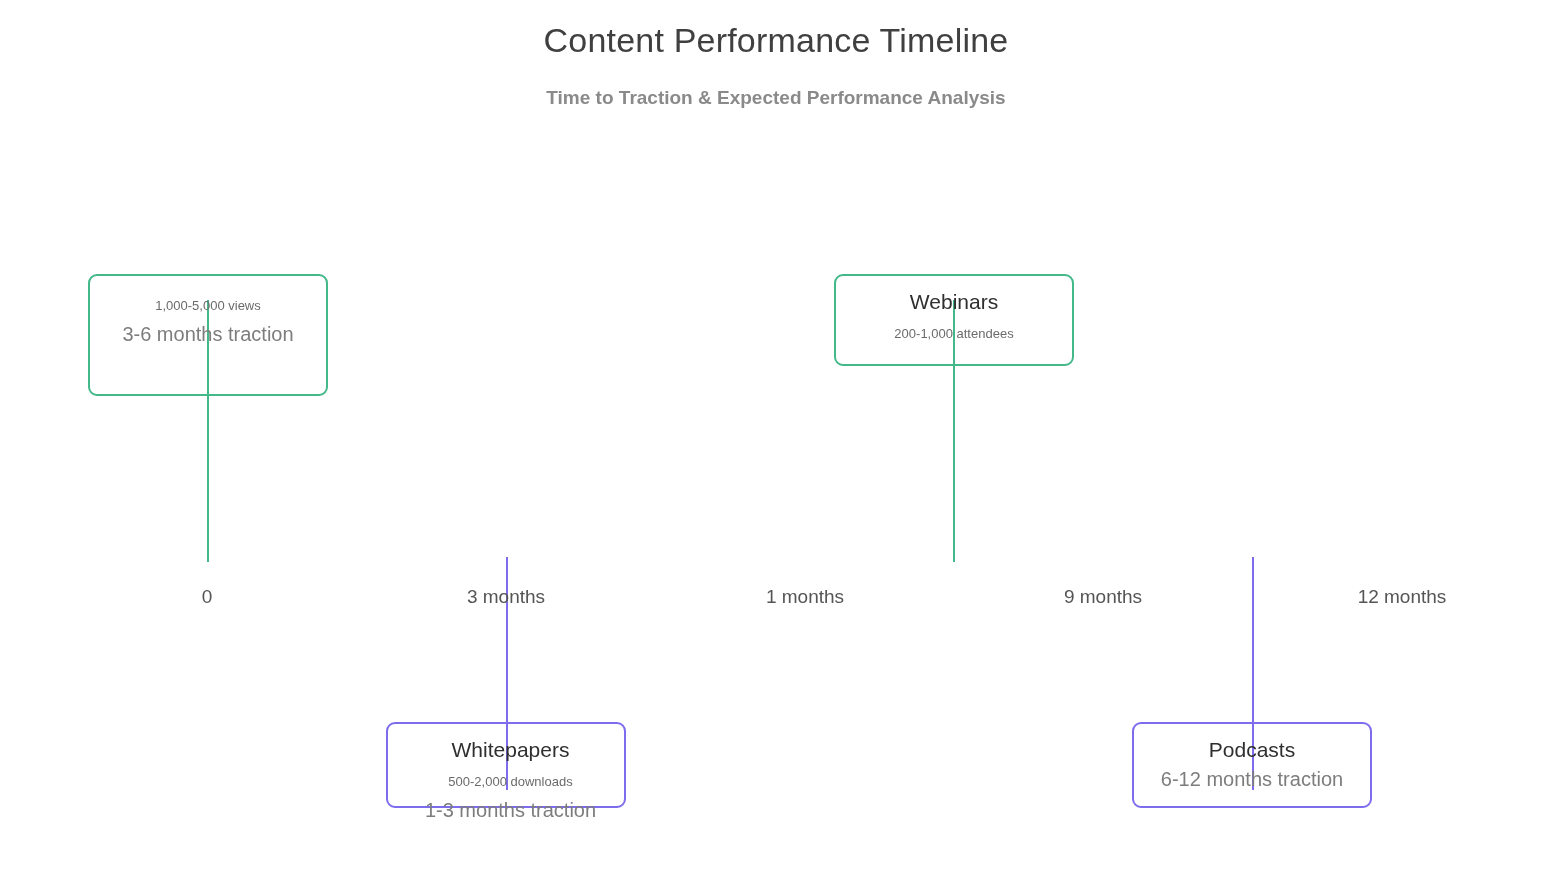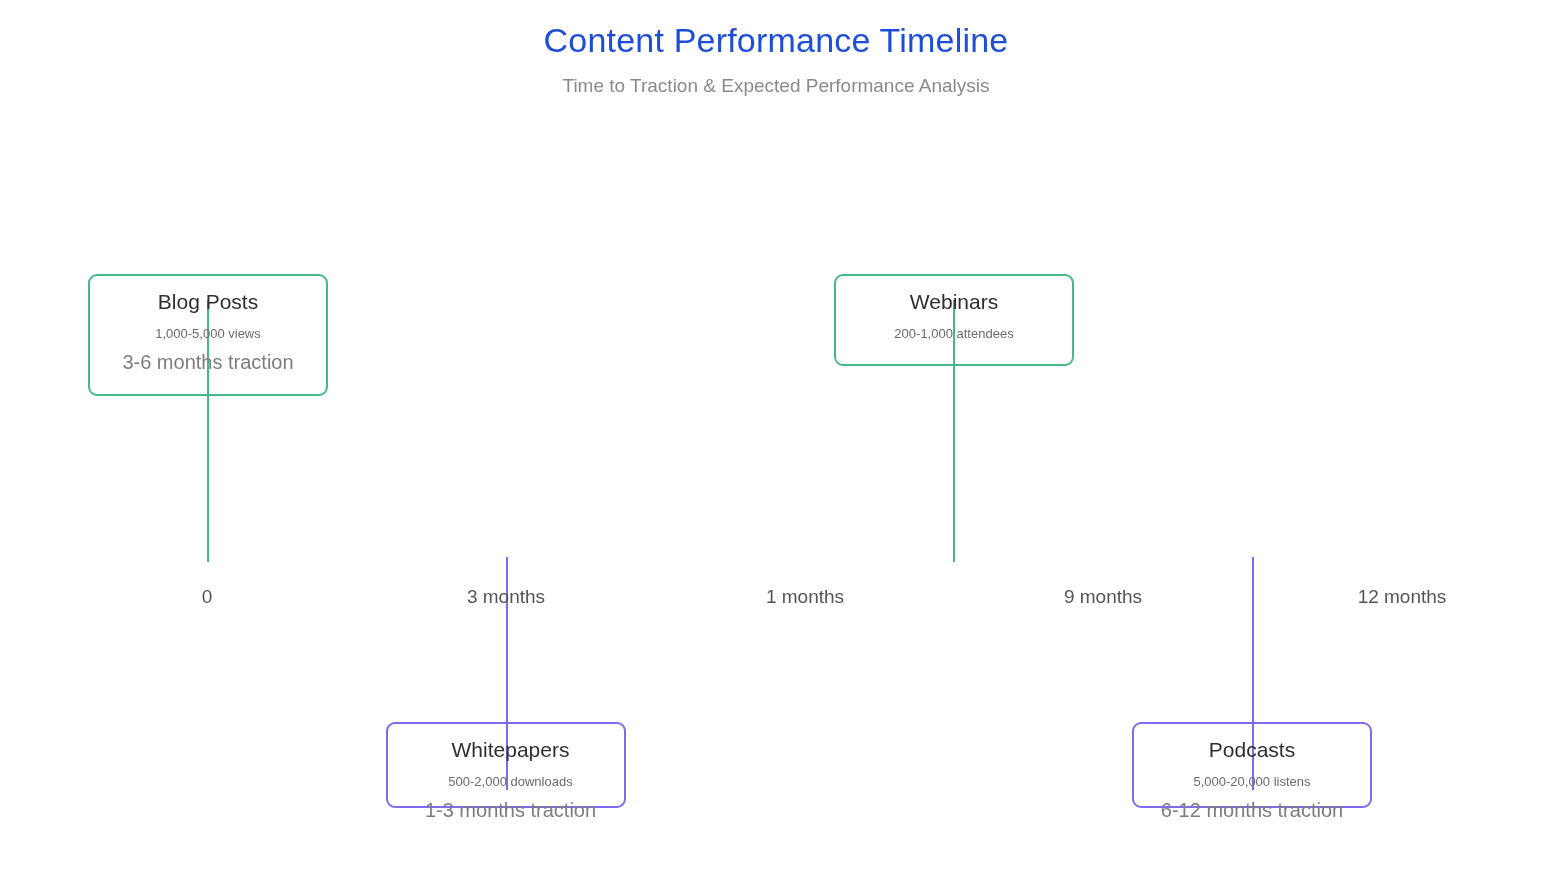--- a/index.html
+++ b/index.html
@@ -20,31 +20,31 @@
     position: absolute;
     top: 0;
     left: 0;
     width: 1552px;
     text-align: center;
     padding-top: 18px;
   }
   .chart-title {
     font-size: 34px;
     font-weight: 400;
-    color: #1d4ed8;
+    color: #404040;
     letter-spacing: 0.2px;
     line-height: 44px;
     margin: 0;
   }
   .chart-subtitle {
     font-size: 19px;
-    font-weight: 400;
+    font-weight: 700;
     color: #8a8a8a;
     line-height: 28px;
-    margin: 0;
+    margin: 12px;
     padding-top: 10px;
   }
 
   
   .timeline {
     position: absolute;
     inset: 0;
   }
 
   .connector {
@@ -104,31 +104,29 @@
 <div class="connector" style="left: 207px; top: 300px; height: 262px; background: rgb(67, 185, 138);"></div>
     <div class="connector" style="left: 506px; top: 557px; height: 233px; background: rgb(125, 108, 238);"></div>
     <div class="connector" style="left: 953px; top: 300px; height: 262px; background: rgb(67, 185, 138);"></div>
     <div class="connector" style="left: 1252px; top: 557px; height: 233px; background: rgb(125, 108, 238);"></div>
     <div class="tick-label" style="left: 207px; top: 586px;">0</div>
     <div class="tick-label" style="left: 506px; top: 586px;">3 months</div>
     <div class="tick-label" style="left: 805px; top: 586px;">1 months</div>
     <div class="tick-label" style="left: 1103px; top: 586px;">9 months</div>
     <div class="tick-label" style="left: 1402px; top: 586px;">12 months</div>
     <div class="event-card" style="left: 88px; top: 274px; height: 122px; border-color: rgb(67, 185, 138);">
-      <div class="event-title">Blog Posts</div>
       <div class="event-metric">1,000-5,000 views</div>
       <div class="event-traction">3-6 months traction</div>
     </div>
     <div class="event-card" style="left: 386px; top: 722px; height: 86px; border-color: rgb(125, 108, 238); padding-left: 19px;">
       <div class="event-title">Whitepapers</div>
       <div class="event-metric">500-2,000 downloads</div>
       <div class="event-traction">1-3 months traction</div>
     </div>
     <div class="event-card" style="left: 834px; top: 274px; height: 92px; border-color: rgb(67, 185, 138);">
       <div class="event-title">Webinars</div>
       <div class="event-metric">200-1,000 attendees</div>
     </div>
     <div class="event-card" style="left: 1132px; top: 722px; height: 86px; border-color: rgb(125, 108, 238);">
       <div class="event-title">Podcasts</div>
-      <div class="event-metric">5,000-20,000 listens</div>
       <div class="event-traction">6-12 months traction</div>
     </div>
   </div>
 
 </body></html>

